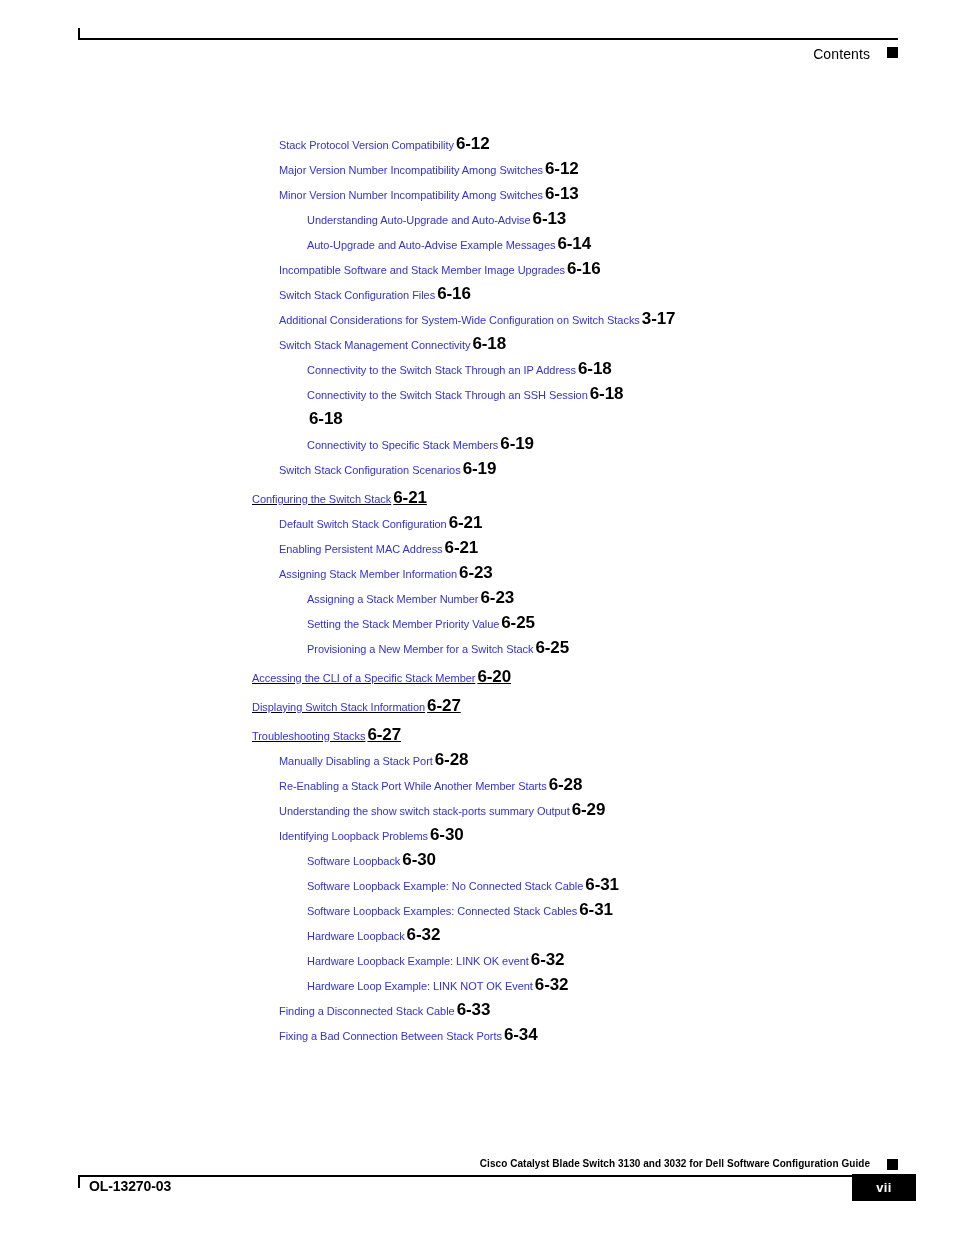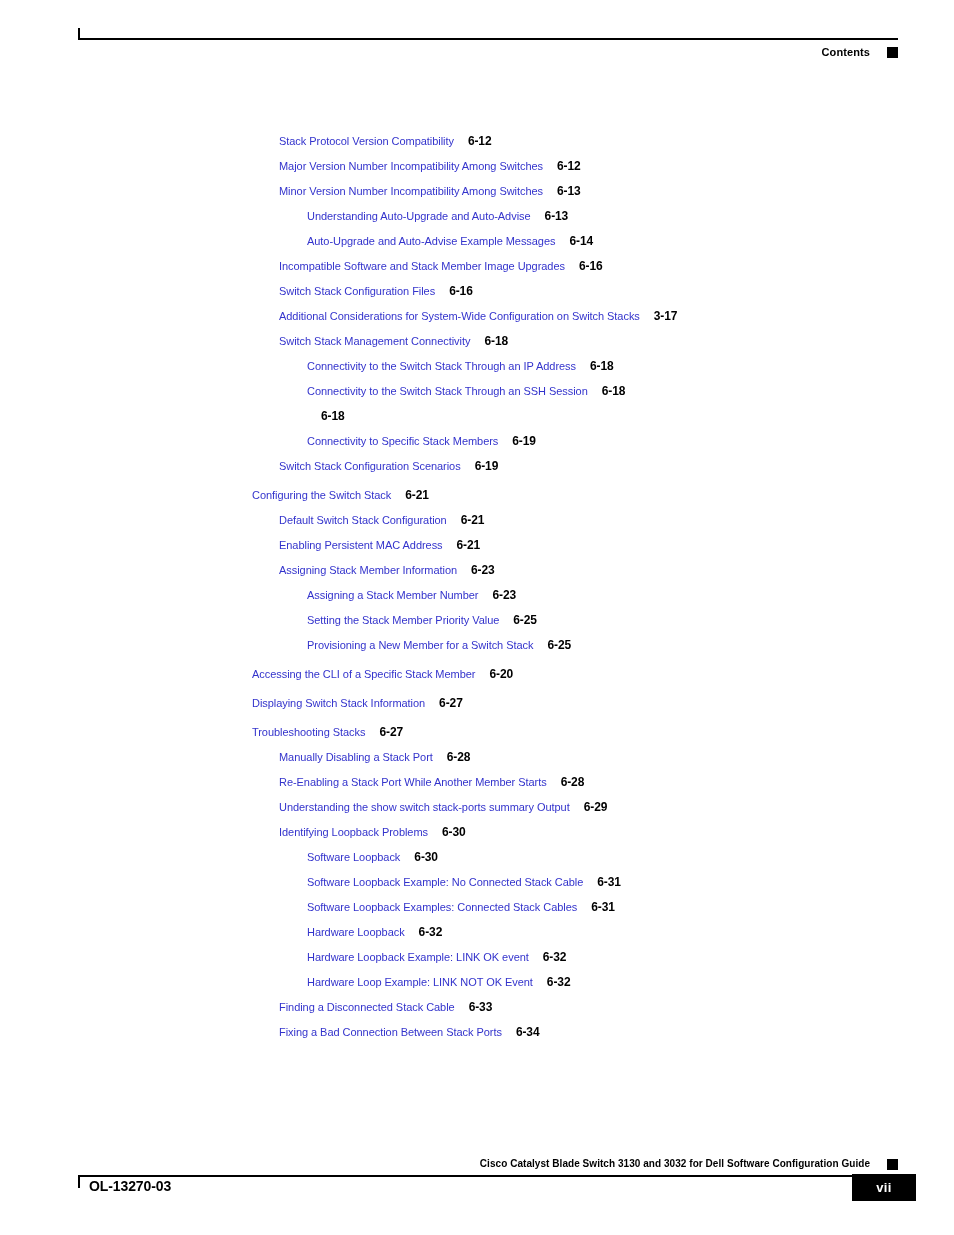--- a/index.html
+++ b/index.html
@@ -40,22 +40,22 @@
     left: 0;
     top: -10px;
     width: 2px;
     height: 12px;
     background: #000000;
   }
   .header-label {
     position: absolute;
     right: 28px;
     top: 8px;
-    font-size: 11px;
-    font-weight: bold;
+    font-size: 14px;
+    font-weight: normal;
     color: #000000;
     letter-spacing: .1px;
     white-space: nowrap;
   }
   .header-square {
     position: absolute;
     right: 0;
     top: 9px;
     width: 11px;
     height: 11px;
@@ -71,34 +71,34 @@
   }
   .toc-entry {
     display: flex;
     align-items: baseline;
     height: 25px;
     white-space: nowrap;
   }
   .toc-entry.gap-before {
     margin-top: 4px;
   }
-  .lvl-0 { padding-left: 252px; }
+  .lvl-0 { padding-left: 252px; text-decoration: underline; }
   .lvl-1 { padding-left: 279px; }
   .lvl-2 { padding-left: 307px; }
 
   .toc-title {
     font-size: 11px;
     color: #3333cc;
     letter-spacing: -0.05px;
   }
   .toc-page {
-    font-size: 12px;
+    font-size: 17px;
     font-weight: bold;
     color: #000000;
-    margin-left: 14px;
+    margin-left: 2px;
     letter-spacing: -0.1px;
   }
 
   
   .page-footer {
     position: absolute;
     left: 78px;
     top: 1158px;
     width: 820px;
     height: 60px;

